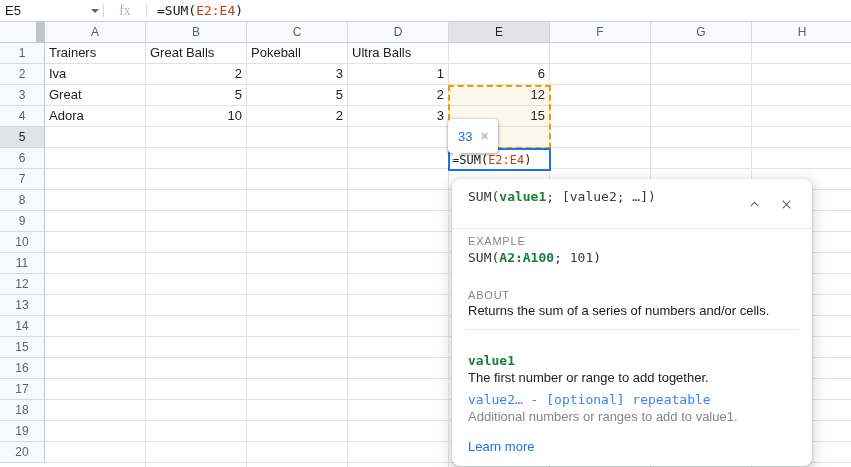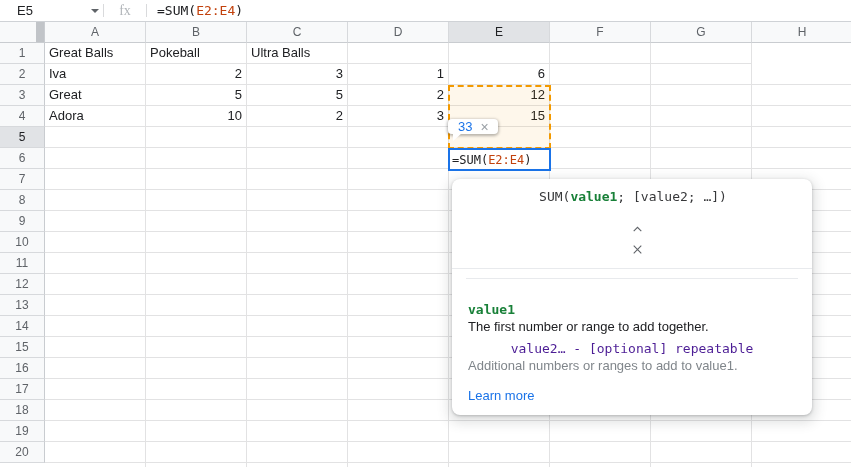--- a/index.html
+++ b/index.html
@@ -3,21 +3,21 @@
 <meta charset="utf-8">
 <style>
   * { margin:0; padding:0; box-sizing:border-box; }
   html,body { background:#fff; }
   body { font-family:"Liberation Sans","DejaVu Sans",sans-serif; }
   .app { position:relative; width:851px; height:467px; overflow:hidden; background:#fff; }
 
   
   .formula-bar { position:absolute; top:0; left:0; width:851px; height:22px;
     background:#fff; border-bottom:1px solid #cfd2d6; display:flex; align-items:center; }
-  .name-box { width:86px; height:100%; display:flex; align-items:center; padding-left:17px;
+  .name-box { width:86px; height:100%; display:flex; align-items:center; padding-left:5px;
     font-size:13px; color:#202124; cursor:pointer; }
   .name-arrow { width:17px; display:flex; justify-content:center; cursor:pointer; }
   .name-arrow i { width:0; height:0; border-left:4px solid transparent;
     border-right:4px solid transparent; border-top:4px solid #5f6368; }
   .vdiv { width:1px; height:13px; background:#d9dadc; }
   .fx { width:42px; text-align:center; font-family:"Liberation Serif",serif;
     font-size:14px; color:#b2b6ba; }
   .formula-input { flex:1; height:100%; display:flex; align-items:center; padding-left:10px;
     font-family:"DejaVu Sans Mono","Liberation Mono",monospace; font-size:13px; color:#202124;
     cursor:text; white-space:pre; }
@@ -47,51 +47,51 @@
   .cell.num { text-align:right; }
 
   
   .range-highlight { position:absolute; left:448px; top:85px; width:103px; height:64px;
     border:2px dashed #f29900; background:rgba(242,153,0,0.08); pointer-events:none; }
   .edit-cell { position:absolute; left:448px; top:148px; width:103px; height:23px;
     border:2px solid #1a73e8; background:#fff; display:flex; align-items:center;
     padding-left:2px; font-family:"DejaVu Sans Mono","Liberation Mono",monospace;
     font-size:12px; color:#202124; cursor:text; white-space:pre; }
 
-  .preview-badge { position:absolute; left:448px; top:119px; height:15px; background:#fff;
+  .preview-badge { position:absolute; left:448px; top:119px; height:34px; background:#fff;
     border-radius:4px; box-shadow:0 1px 3px 1px rgba(0,0,0,0.28); display:flex;
     align-items:center; padding:0 9px 0 10px; gap:8px; z-index:5; }
   .preview-badge::after { content:""; position:absolute; left:5px; bottom:-7px; width:0; height:0;
     border-top:8px solid #fff; border-right:9px solid transparent; }
   .badge-value { font-size:13px; color:#1a73e8; }
   .badge-close { font-size:14px; color:#9aa0a6; cursor:pointer; line-height:1; }
 
   
   .popup { position:absolute; left:452px; top:179px; width:360px; background:#fff;
     border-radius:8px; box-shadow:0 1px 3px rgba(60,64,67,.3), 0 4px 12px 4px rgba(60,64,67,.15);
     z-index:4; font-size:13px; color:#202124; }
   .popup-header { display:flex; align-items:center; padding:10px 14px 9px 16px;
-    border-bottom:1px solid #e8eaed;flex-direction:column; }
+    border-bottom:1px solid #e8eaed; }
   .signature { flex:1; font-family:"DejaVu Sans Mono","Liberation Mono",monospace;
     font-size:13px; color:#37383a; white-space:pre; }
   .green { color:#188038; font-weight:bold; }
   .icon-btn { width:24px; height:20px; display:flex; align-items:center; justify-content:center;
     cursor:pointer; margin-left:8px; }
   .popup-sec { padding:6px 16px 0; }
   .sec-label { font-size:11px; color:#80868b; letter-spacing:0.8px; line-height:13px; margin-top:0; }
   .mono-line { font-family:"DejaVu Sans Mono","Liberation Mono",monospace; font-size:13px;
     color:#37383a; line-height:19px; margin-bottom:3px; white-space:pre; }
   .sec-label.second { margin-top:1px; }
   .body-text { font-size:13px; color:#202124; line-height:18px; }
   .divider { border-top:1px solid #e8eaed; margin:9px 14px 0; }
   .arg-name { font-family:"DejaVu Sans Mono","Liberation Mono",monospace; font-size:13px;
     font-weight:bold; color:#188038; line-height:17px; margin-top:16px; }
   .arg-desc { font-size:13px; color:#202124; line-height:18px; margin-bottom:5px; }
   .arg2-line { font-family:"DejaVu Sans Mono","Liberation Mono",monospace; font-size:13px;
-    color:#4c1d95; line-height:16px; white-space:pre;text-align:center; }
+    color:#3b82f6; line-height:16px; white-space:pre; }
   .arg2-desc { font-size:13px; color:#80868b; line-height:18px; margin-bottom:12px; }
   .learn-more { display:inline-block; color:#1a73e8; font-size:13px; line-height:17px;
     margin-bottom:11px; cursor:pointer; text-decoration:none; }
 </style>
 </head>
 <body>
 
 <div class="app">
 
   <div class="formula-bar">
@@ -137,20 +137,21 @@
         <div class="row-h">14</div>
         <div class="row-h">15</div>
         <div class="row-h">16</div>
         <div class="row-h">17</div>
         <div class="row-h">18</div>
         <div class="row-h">19</div>
         <div class="row-h">20</div>
       </div>
     <div class="cells">
         <div class="cell-row">
+          <div class="cell">Trainers</div>
           <div class="cell">Great Balls</div>
           <div class="cell">Pokeball</div>
           <div class="cell">Ultra Balls</div>
           <div class="cell"></div>
           <div class="cell"></div>
           <div class="cell"></div>
           <div class="cell"></div>
         </div>
         <div class="cell-row">
           <div class="cell">Iva</div>
@@ -374,20 +375,27 @@
             <path d="M5 15l7-7 7 7" stroke="#5f6368" stroke-width="2" fill="none"></path>
           </svg>
       </div>
       <div class="icon-btn">
         <svg width="13" height="13" viewBox="0 0 24 24">
             <path d="M5 5l14 14M19 5L5 19" stroke="#5f6368" stroke-width="2" fill="none"></path>
           </svg>
       </div>
     </div>
 
+    <div class="popup-sec">
+      <div class="sec-label">EXAMPLE</div>
+      <div class="mono-line"><span>SUM(</span><span class="green">A2:A100</span><span>; 101)</span>
+      </div>
+      <div class="sec-label second">ABOUT</div>
+      <div class="body-text">Returns the sum of a series of numbers and/or cells.</div>
+    </div>
 
     <div class="divider"></div>
 
     <div class="popup-sec">
       <div class="arg-name">value1</div>
       <div class="arg-desc">The first number or range to add together.</div>
       <div class="arg2-line">value2… - [optional] repeatable</div>
       <div class="arg2-desc">Additional numbers or ranges to add to value1.</div>
       <a class="learn-more">Learn more</a>
     </div>

